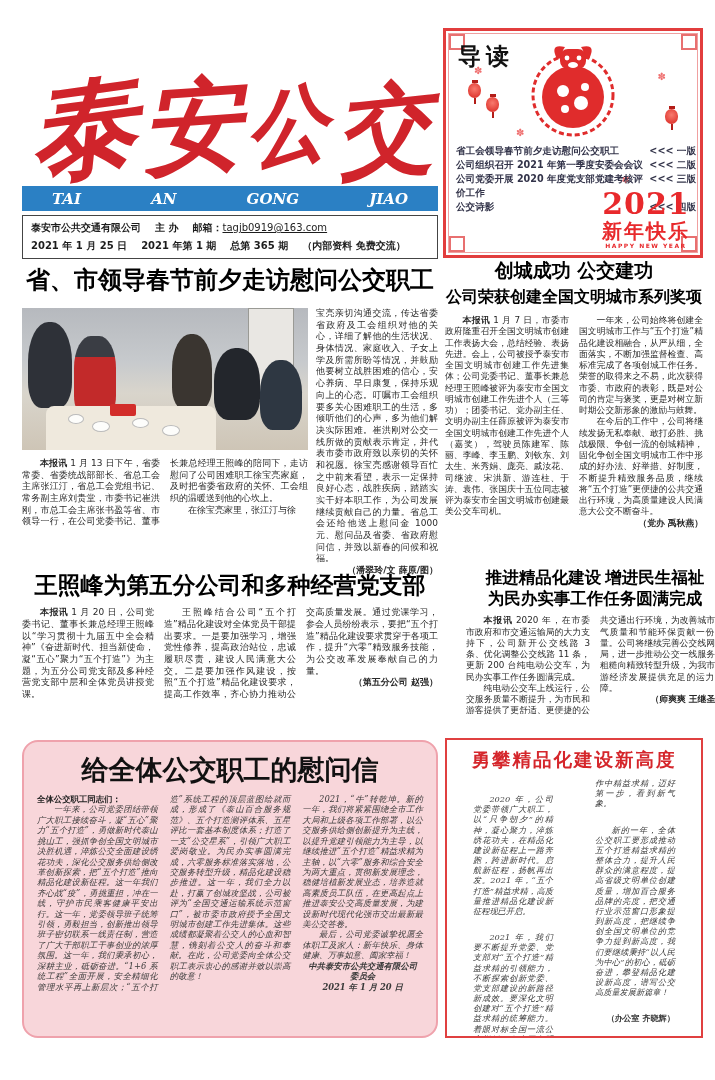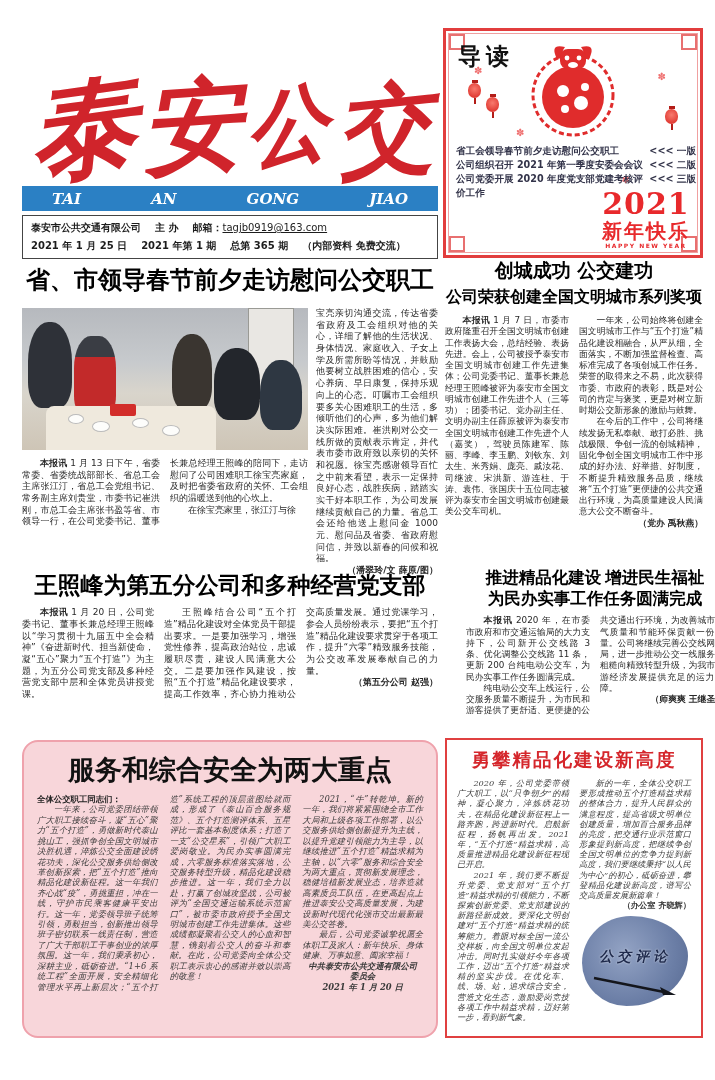--- a/index.html
+++ b/index.html
@@ -95,21 +95,21 @@
   .salut{font-style:normal;font-weight:bold;text-indent:0 !important;font-family:"Liberation Sans",sans-serif;color:#222;}
   .sig{text-indent:0 !important;text-align:center;font-weight:bold;}
 
   
   .comm{position:absolute;left:445px;top:738px;width:258px;height:300px;box-sizing:border-box;
         border:2px solid #e04040;padding:7px 10px;overflow:hidden;background:#fff;}
   .comm-title{font-family:"DejaVu Serif",serif;font-weight:900;font-size:18.5px;letter-spacing:2px;
               color:#d5262b;text-align:center;margin:0 0 6px 0;}
   .comm-cols{column-count:2;column-gap:10px;font-family:"DejaVu Serif",serif;font-style:italic;
              font-size:8.2px;line-height:1.24;text-align:justify;color:#3a3a3a;}
-  .comm-cols p{margin:0;text-indent:2em;}
+  .comm-cols p{margin:16px;text-indent:2em;}
   .comm-cols .credit{font-style:normal;}
   .seal{position:relative;width:106px;height:90px;margin:6px auto 0 auto;
         background:radial-gradient(circle at 40% 40%,#93a3c4,#6b7ea6 60%,#55678f);
         border-radius:46% 54% 58% 42% / 52% 44% 56% 48%;break-inside:avoid;}
   .seal-text{position:absolute;left:0;right:0;top:32px;text-align:center;font-weight:900;font-size:14px;
              letter-spacing:4px;color:#1f2a4c;text-shadow:0 0 2px #dfe6f2;font-family:"DejaVu Serif",serif;font-style:italic;}
   .seal svg{position:absolute;left:8px;bottom:8px;}
 </style>
 </head>
 <body>
@@ -183,20 +183,24 @@
         <span>省工会领导春节前夕走访慰问公交职工</span>
         <span class="pg">&lt;&lt;&lt; 一版</span>
       </div>
       <div class="daodu-item">
         <span>公司组织召开 2021 年第一季度安委会会议</span>
         <span class="pg">&lt;&lt;&lt; 二版</span>
       </div>
       <div class="daodu-item">
         <span>公司党委开展 2020 年度党支部党建考核评价工作</span>
         <span class="pg">&lt;&lt;&lt; 三版</span>
+      </div>
+      <div class="daodu-item">
+        <span>公交诗影</span>
+        <span class="pg">&lt;&lt;&lt; 四版</span>
       </div>
     </div>
 
     <div class="newyear">
       <div class="y">2021</div>
       <div class="g">新年快乐</div>
       <div class="s">HAPPY NEW YEAR</div>
     </div>
   </div>
 
@@ -258,21 +262,21 @@
       <span>为民办实事工作任务圆满完成</span>
     </h2>
     <div class="bt cols2">
       <p><b class="lede">本报讯</b><span>2020 年，在市委市政府和市交通运输局的大力支持下，公司新开公交线路 3 条、优化调整公交线路 11 条，更新 200 台纯电动公交车，为民办实事工作任务圆满完成。</span></p>
       <p>纯电动公交车上线运行，公交服务质量不断提升，为市民和游客提供了更舒适、更便捷的公共交通出行环境，为改善城市空气质量和节能环保贡献一份力量。公司将继续完善公交线网布局，进一步推动公交一线服务由粗糙向精致转型升级，为我市旅游经济发展提供充足的运力保障。</p>
       <p class="credit">（师爽爽  王继圣）</p>
     </div>
   </div>
 
   <div class="letter">
-    <div class="letter-title">服务和综合安全为两大重点</div>
+    <div class="letter-title">给全体公交职工的慰问信</div>
     <div class="letter-cols">
       <p class="salut">全体公交职工同志们：</p>
       <p>一年来，公司党委团结带领广大职工接续奋斗，凝“五心”聚力“五个打造”，勇做新时代泰山挑山工，强抓争创全国文明城市决胜机遇，淬炼公交全面建设绣花功夫，深化公交服务供给侧改革创新探索，把“五个打造”推向精品化建设新征程。这一年我们齐心战“疫”，勇挑重担，冲在一线，守护市民乘客健康平安出行。这一年，党委领导班子统筹引领，勇毅担当，创新推出领导班子密切联系一线责任制，营造了广大干部职工干事创业的浓厚氛围。这一年，我们秉承初心，深耕主业，砥砺奋进。“1+6 系统工程”全面开展，安全精细化管理水平再上新层次；“五个打造”系统工程的顶层蓝图绘就而成，形成了《泰山百合服务规范》、五个打造测评体系、五星评比一套基本制度体系；打造了一支“公交星系”，引领广大职工爱岗敬业。为民办实事圆满完成，六零服务标准落实落地，公交服务转型升级，精品化建设稳步推进。这一年，我们全力以赴，打赢了创城攻坚战，公司被评为“全国交通运输系统示范窗口”，被市委市政府授予全国文明城市创建工作先进集体。这些成绩都凝聚着公交人的心血和智慧，镌刻着公交人的奋斗和奉献。在此，公司党委向全体公交职工表示衷心的感谢并致以崇高的敬意！</p>
       <p>2021，“牛”转乾坤。新的一年，我们将紧紧围绕全市工作大局和上级各项工作部署，以公交服务供给侧创新提升为主线，以提升党建引领能力为主导，以继续推进“五个打造”精益求精为主轴，以“六零”服务和综合安全为两大重点，贯彻新发展理念，稳健培植新发展业态，培养造就高素质员工队伍，在更高起点上推进泰安公交高质量发展，为建设新时代现代化强市交出最新最美公交答卷。</p>
       <p>最后，公司党委诚挚祝愿全体职工及家人：新年快乐、身体健康、万事如意、阖家幸福！</p>
       <p class="sig">中共泰安市公共交通有限公司</p>
       <p class="sig">委员会</p>
       <p class="sig">2021 年 1 月 20 日</p>
     </div>
   </div>

